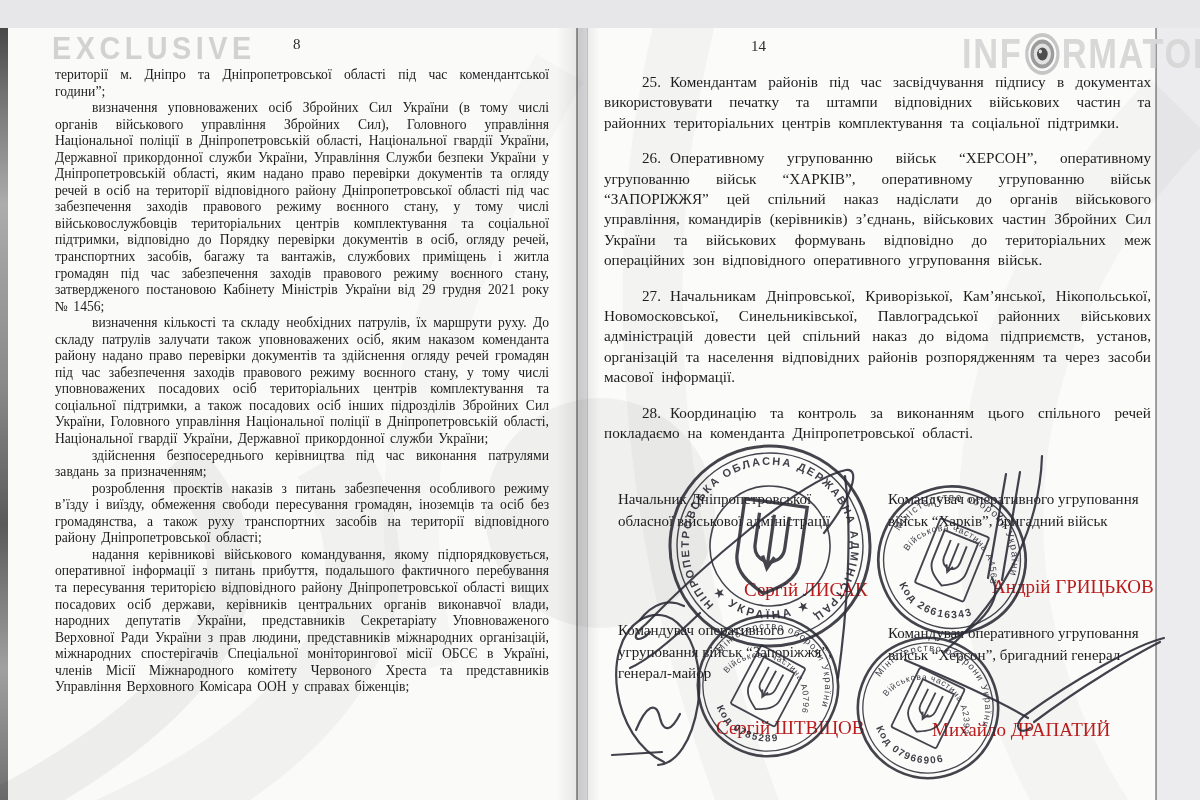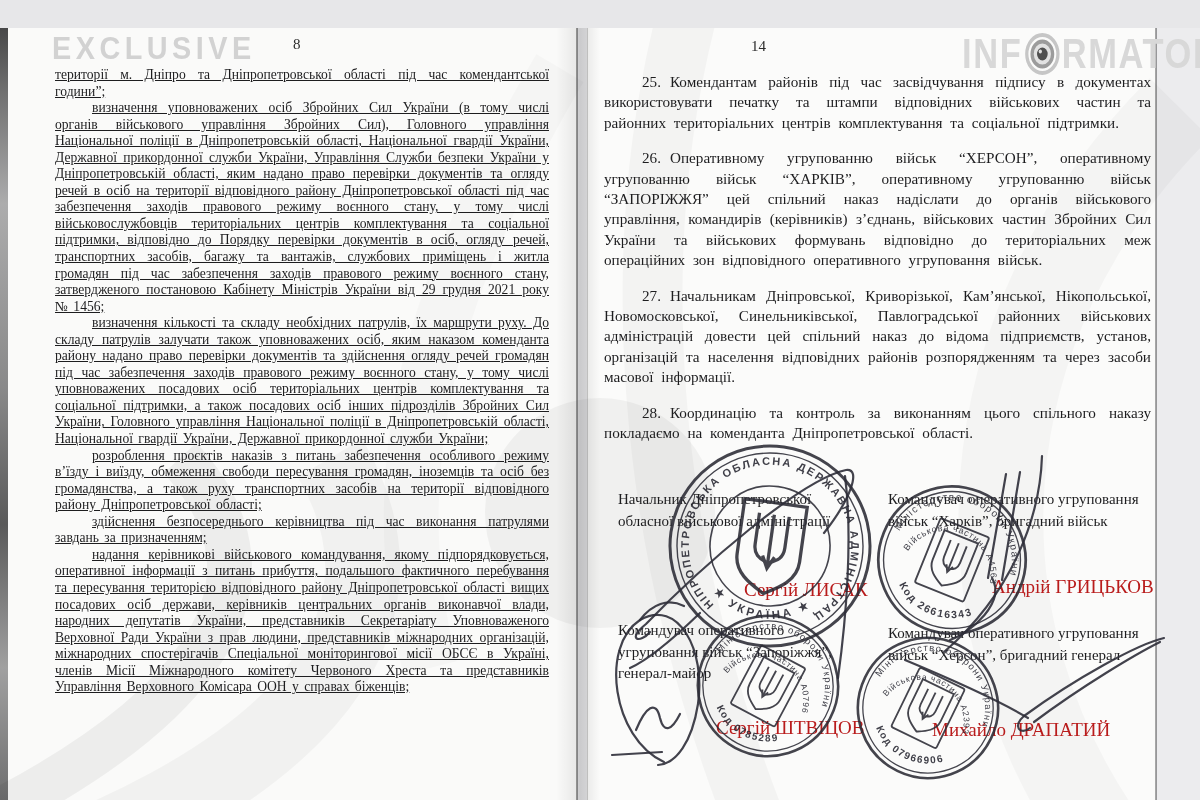--- a/index.html
+++ b/index.html
@@ -33,21 +33,21 @@
   .logo .eye { margin:0 1px; }
 
   
   .pagenum { position:absolute; font-size:15px; color:#2b2b2b; }
   .pn-left  { left:293px; top:8px; }
   .pn-right { left:751px; top:10px; }
 
   
   .col { position:absolute; text-align:justify; color:#1d1d1f; }
   .col-left { left:55px; top:39px; width:494px; font-size:13.6px; line-height:16.55px; word-spacing:2px; }
-  .col-left p { text-indent:37px;text-decoration:underline; }
+  .col-left p { text-indent:37px; }
   .col-left p.cont { text-indent:0; }
   .col-right { left:604px; top:44px; width:547px; font-size:15.2px; line-height:20.4px; word-spacing:4px;font-family:Liberation Serif, serif; }
   .col-right p { text-indent:38px; margin-bottom:15px; }
   .col-right .num { margin-right:9px; }
 
   
   .sig-title { position:absolute; font-size:15px; line-height:21.5px; color:#1d1d1f; white-space:nowrap; }
   .t0 { left:618px; top:461px; }
   .t1 { left:888px; top:461px; }
   .t2 { left:618px; top:592px; }
@@ -107,30 +107,30 @@
     <span>RMATOR</span>
   </div>
 
   <div class="pagenum pn-left">8</div>
   <div class="pagenum pn-right">14</div>
 
   <div class="col col-left">
     <p class="cont">території м. Дніпро та Дніпропетровської області під час комендантської години”;</p>
     <p>визначення уповноважених осіб Збройних Сил України (в тому числі органів військового управління Збройних Сил), Головного управління Національної поліції в Дніпропетровській області, Національної гвардії України, Державної прикордонної служби України, Управління Служби безпеки України у Дніпропетровській області, яким надано право перевірки документів та огляду речей в осіб на території відповідного району Дніпропетровської області під час забезпечення заходів правового режиму воєнного стану, у тому числі військовослужбовців територіальних центрів комплектування та соціальної підтримки, відповідно до Порядку перевірки документів в осіб, огляду речей, транспортних засобів, багажу та вантажів, службових приміщень і житла громадян під час забезпечення заходів правового режиму воєнного стану, затвердженого постановою Кабінету Міністрів України від 29 грудня 2021 року № 1456;</p>
     <p>визначення кількості та складу необхідних патрулів, їх маршрути руху. До складу патрулів залучати також уповноважених осіб, яким наказом коменданта району надано право перевірки документів та здійснення огляду речей громадян під час забезпечення заходів правового режиму воєнного стану, у тому числі уповноважених посадових осіб територіальних центрів комплектування та соціальної підтримки, а також посадових осіб інших підрозділів Збройних Сил України, Головного управління Національної поліції в Дніпропетровській області, Національної гвардії України, Державної прикордонної служби України;</p>
+    <p>здійснення безпосереднього керівництва під час виконання патрулями завдань за призначенням;</p>
     <p>розроблення проєктів наказів з питань забезпечення особливого режиму в’їзду і виїзду, обмеження свободи пересування громадян, іноземців та осіб без громадянства, а також руху транспортних засобів на території відповідного району Дніпропетровської області;</p>
-    <p>здійснення безпосереднього керівництва під час виконання патрулями завдань за призначенням;</p>
     <p>надання керівникові військового командування, якому підпорядковується, оперативної інформації з питань прибуття, подальшого фактичного перебування та пересування територією відповідного району Дніпропетровської області вищих посадових осіб держави, керівників центральних органів виконавчої влади, народних депутатів України, представників Секретаріату Уповноваженого Верховної Ради України з прав людини, представників міжнародних організацій, міжнародних спостерігачів Спеціальної моніторингової місії ОБСЄ в Україні, членів Місії Міжнародного комітету Червоного Хреста та представників Управління Верховного Комісара ООН у справах біженців;</p>
   </div>
 
   <div class="col col-right">
     <p><span class="num">25.</span><span>Комендантам районів під час засвідчування підпису в документах використовувати печатку та штампи відповідних військових частин та районних територіальних центрів комплектування та соціальної підтримки.</span></p>
     <p><span class="num">26.</span><span>Оперативному угрупованню військ “ХЕРСОН”, оперативному угрупованню військ “ХАРКІВ”, оперативному угрупованню військ “ЗАПОРІЖЖЯ” цей спільний наказ надіслати до органів військового управління, командирів (керівників) з’єднань, військових частин Збройних Сил України та військових формувань відповідно до територіальних меж операційних зон відповідного оперативного угруповання військ.</span></p>
     <p><span class="num">27.</span><span>Начальникам Дніпровської, Криворізької, Кам’янської, Нікопольської, Новомосковської, Синельниківської, Павлоградської районних військових адміністрацій довести цей спільний наказ до відома підприємств, установ, організацій та населення відповідних районів розпорядженням та через засоби масової інформації.</span></p>
-    <p><span class="num">28.</span><span>Координацію та контроль за виконанням цього спільного наказу покладаємо на коменданта Дніпропетровської області.</span></p>
+    <p><span class="num">28.</span><span>Координацію та контроль за виконанням цього спільного речей покладаємо на коменданта Дніпропетровської області.</span></p>
   </div>
 
   <div class="sig-title t0">
     <div>Начальник Дніпропетровської</div>
     <div>обласної військової адміністрації</div>
   </div>
   <div class="sig-title t1">
     <div>Командувач оперативного угруповання</div>
     <div>військ “Харків”, бригадний військ</div>
   </div>

